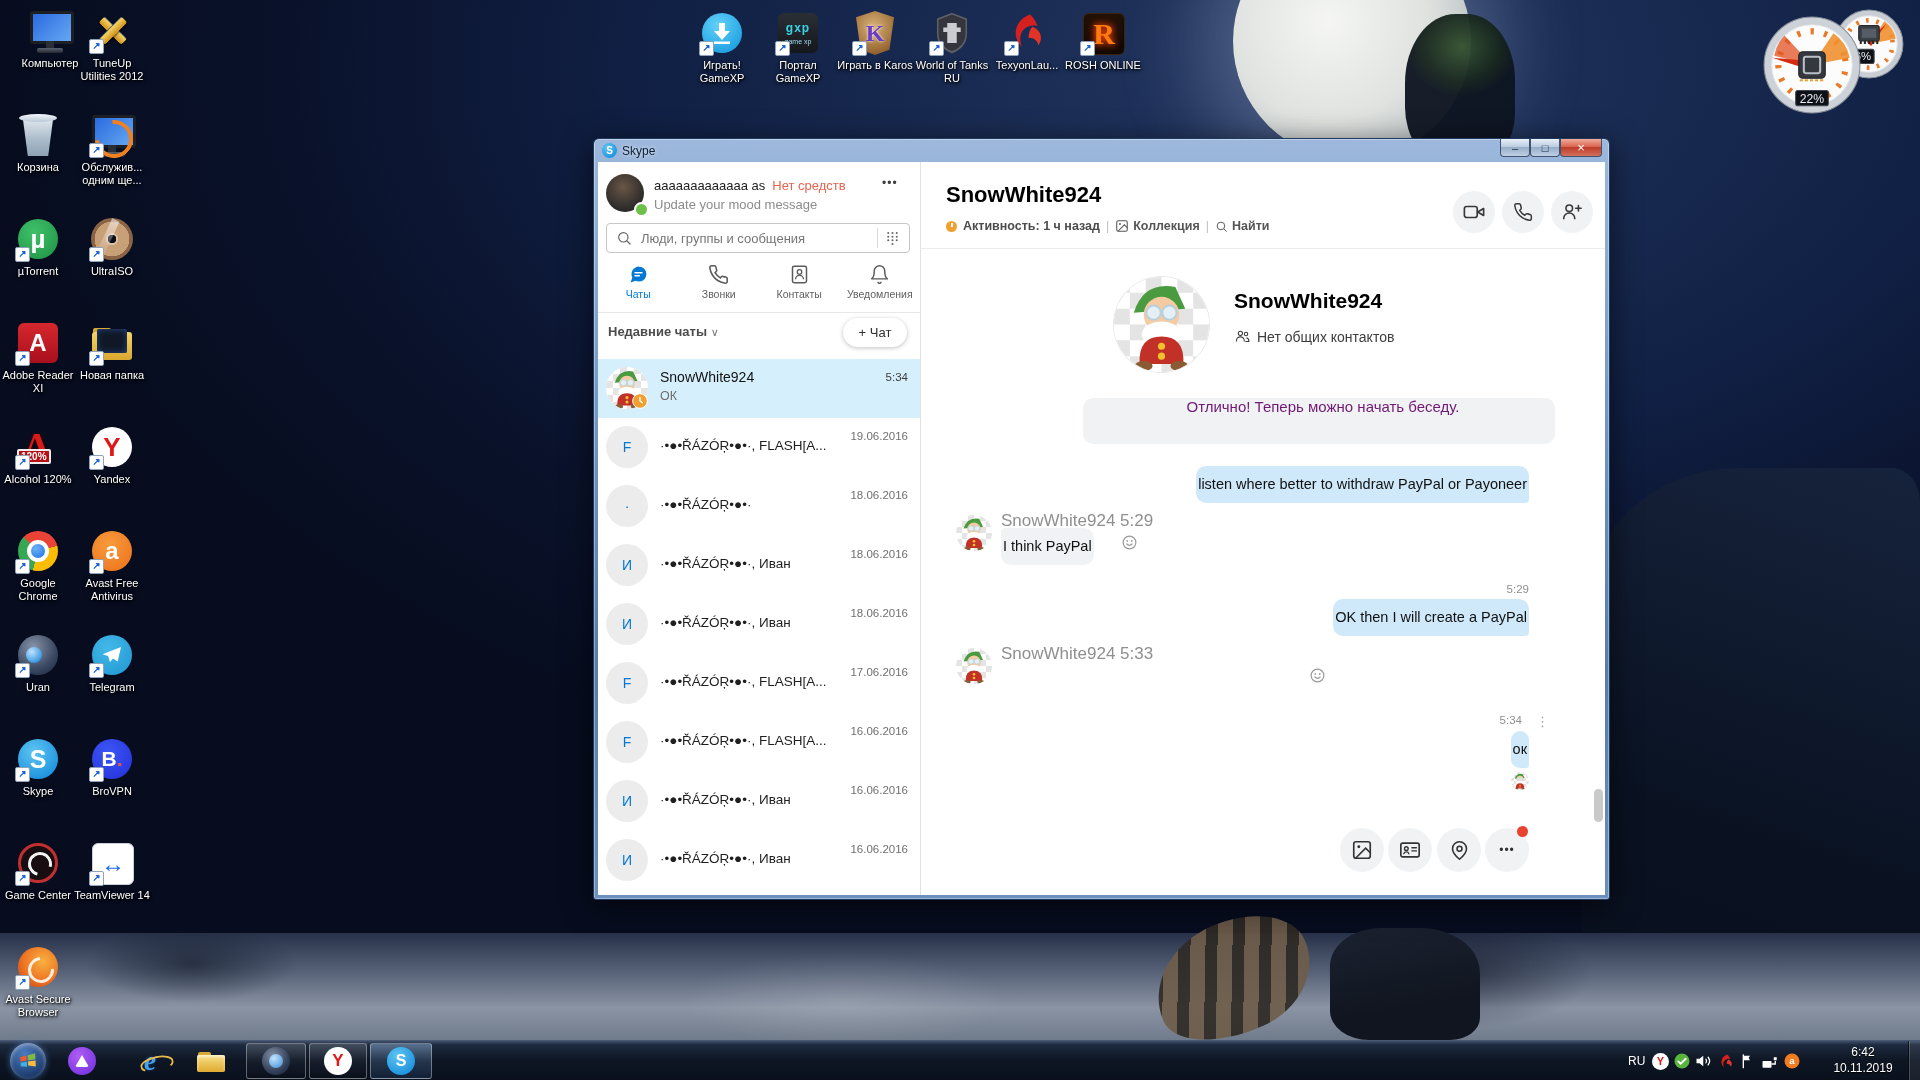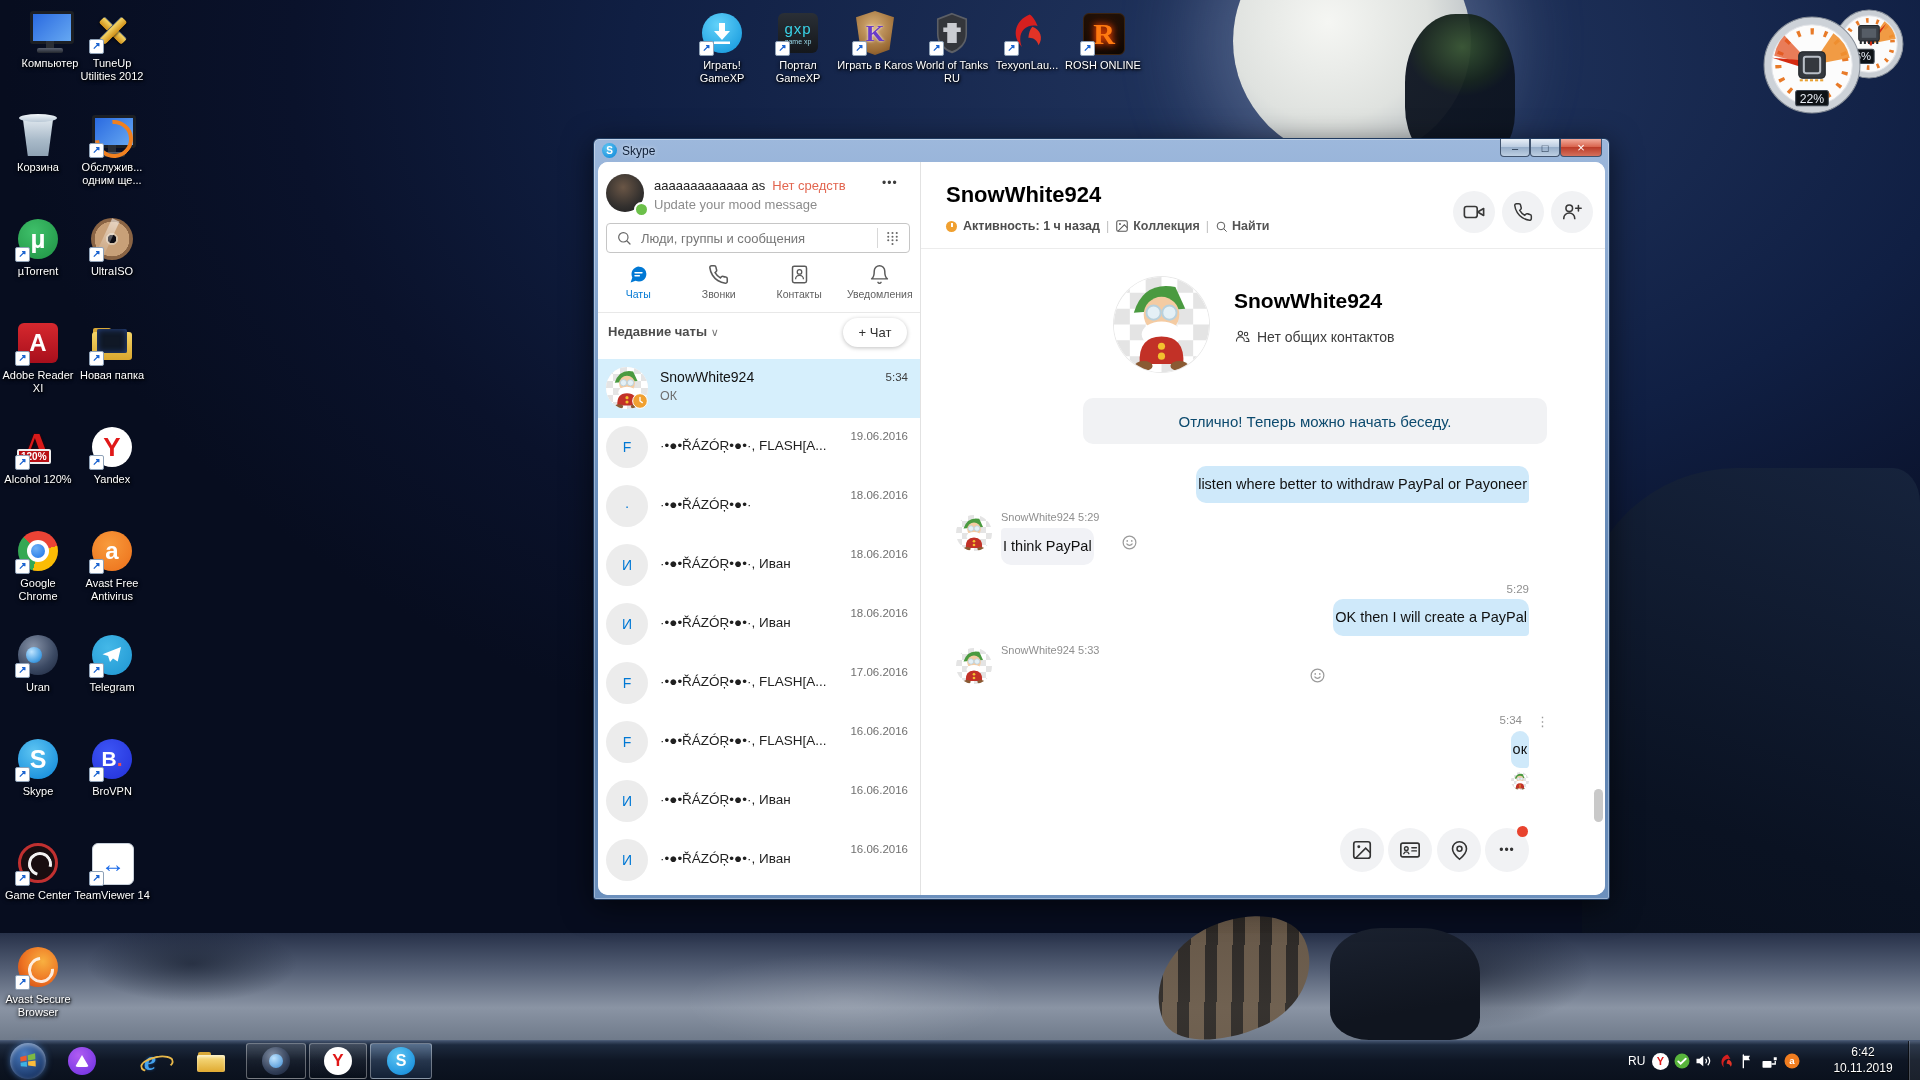--- a/index.html
+++ b/index.html
@@ -88,21 +88,21 @@
     border:3px solid rgba(255,255,255,.85);border-top-color:transparent;transform:rotate(40deg);}
   .a-shield{position:absolute;left:4px;top:1px;width:38px;height:44px;
     clip-path:polygon(50% 0,100% 14%,88% 88%,50% 100%,12% 88%,0 14%);
     background:radial-gradient(circle at 45% 35%,#d8b078,#9a6a34 70%,#6a4420);
     display:flex;align-items:center;justify-content:center;}
   .a-wotbg{position:absolute;left:4px;top:1px;width:38px;height:44px;}
   .a-rosh{background:linear-gradient(#201107,#0e0803);border:1px solid #3a2410;}
   .a-rosh span{font-family:"Liberation Serif",serif;color:#ff7a10;font-size:30px;font-weight:bold;
     text-shadow:0 0 6px #ff4a00,0 0 12px #c83000;}
   .a-gxp{background:linear-gradient(#2a2f36,#14171b);flex-direction:column;}
-  .a-gxp .l1{color:#39d3e8;font-weight:normal;font-size:15px;line-height:15px;letter-spacing:1px;}
+  .a-gxp .l1{color:#39d3e8;font-weight:bold;font-size:12px;line-height:15px;letter-spacing:1px;}
   .a-gxp .l2{color:#9ad8e8;font-size:7px;margin-top:2px;}
 
   
   .gauge{position:absolute;}
 
   
   .win{left:593px;top:138px;width:1017px;height:762px;border-radius:6px 6px 3px 3px;
     background:linear-gradient(#9db8dc,#6f93c0 40%,#567cab 70%,#6c90bd);
     border:1px solid #1f3a5f;box-sizing:border-box;
     box-shadow:0 6px 30px rgba(0,0,0,.6), inset 0 0 0 1px rgba(255,255,255,.35);}
@@ -110,21 +110,21 @@
   .tbar .wicon{width:15px;height:15px;margin:0 5px 0 8px;border-radius:50%;
     background:radial-gradient(circle at 35% 30%,#5ec5f2,#0a84d8);display:flex;align-items:center;justify-content:center;
     color:#fff;font-size:10px;font-weight:bold;}
   .tbar .wtitle{font-size:12px;color:#0d1d35;text-shadow:0 0 4px rgba(255,255,255,.8);}
   .wbtns{position:absolute;right:7px;top:0;display:flex;}
   .wbtn{width:30px;height:18px;border:1px solid #40536e;border-top:none;box-sizing:border-box;
     border-radius:0 0 4px 4px;display:flex;align-items:center;justify-content:center;
     font-size:11px;color:#16283f;background:linear-gradient(#e9eff7,#bccde1 45%,#97aec9 50%,#bdcfe3);}
   .wbtn.close{width:42px;color:#fff;font-size:13px;
     background:linear-gradient(#f2ab9b,#d96650 45%,#bc3d2a 50%,#d4705c);}
-  .wbody{position:absolute;left:4px;right:4px;top:23px;bottom:4px;background:#fff;overflow:hidden;border-radius:10px;}
+  .wbody{position:absolute;left:4px;right:4px;top:23px;bottom:4px;background:#fff;overflow:hidden;}
 
   
   .lp{position:absolute;left:0;top:0;width:322px;height:735px;background:#fff;}
   .vdiv{position:absolute;left:322px;top:0;width:1px;height:735px;background:#e2e2e2;}
   .pav{position:absolute;left:8px;top:12px;width:38px;height:38px;border-radius:50%;
     background:radial-gradient(circle at 45% 35%,#6a5646,#33302e 60%,#191b1e);}
   .pdot{position:absolute;left:36px;top:40px;width:11px;height:11px;border-radius:50%;
     background:#6cc04a;border:2px solid #fff;}
   .pname{position:absolute;left:56px;top:16px;font-size:13px;color:#212121;white-space:nowrap;}
   .pbal{color:#e2654f;margin-left:7px;}
@@ -167,27 +167,27 @@
   .oclock{width:11px;height:11px;border-radius:50%;background:#f0a030;position:relative;}
   .oclock:after{content:"";position:absolute;left:4.5px;top:2px;width:2px;height:4px;background:#fff;}
   .hbtn{position:absolute;top:29px;width:42px;height:42px;border-radius:50%;background:#f1f2f4;
     display:flex;align-items:center;justify-content:center;color:#383838;cursor:pointer;}
   .rphdiv{position:absolute;left:0;top:86px;width:686px;height:1px;background:#ececec;}
   .bigav{position:absolute;left:193px;top:115px;width:95px;height:95px;border-radius:50%;overflow:hidden;
     box-shadow:0 0 0 1px #e8e8e8;}
   .bname{position:absolute;left:313px;top:127px;font-size:21px;font-weight:bold;color:#000;}
   .bsub{position:absolute;left:313px;top:166px;font-size:14px;color:#3c3c3c;display:flex;align-items:center;gap:6px;}
   .banner{position:absolute;left:162px;top:236px;width:464px;height:46px;background:#f1f2f4;border-radius:10px;
-    display:flex;align-items:center;justify-content:center;font-size:15px;color:#0c4a6e;}
+    display:flex;justify-content:center;font-size:15px;color:#701a75;padding-left:8px;}
   .bub{position:absolute;max-width:420px;padding:9px 2px;font-size:14.5px;color:#111;
     border-radius:10px;line-height:19px;white-space:nowrap;}
   .bub.out{background:#cfe9fa;border-bottom-right-radius:4px;}
   .bub.in{background:#f1f2f6;border-top-left-radius:4px;}
   .mav{position:absolute;width:36px;height:36px;border-radius:50%;overflow:hidden;}
-  .mhead{position:absolute;font-size:11px;color:#8f8f8f;}
+  .mhead{position:absolute;font-size:17px;color:#8f8f8f;}
   .mtime{position:absolute;font-size:11.5px;color:#8f8f8f;}
   .react{position:absolute;color:#9a9a9a;cursor:pointer;}
   .kebab{position:absolute;font-size:13px;color:#9a9a9a;cursor:pointer;}
   .seen{position:absolute;width:18px;height:18px;border-radius:50%;overflow:hidden;}
   .inputbar{position:absolute;left:84px;top:666px;width:341px;height:44px;border-radius:22px;background:#f1f2f4;
     display:flex;align-items:center;padding:0 14px;box-sizing:border-box;gap:10px;color:#555;}
   .inputbar input{flex:1;border:none;outline:none;background:transparent;font-size:14px;font-family:inherit;color:#333;}
   .inputbar input::placeholder{color:#8a8a8a;}
   .actbtn{position:absolute;top:666px;width:44px;height:44px;border-radius:50%;background:#f1f2f4;
     display:flex;align-items:center;justify-content:center;color:#333;cursor:pointer;}

